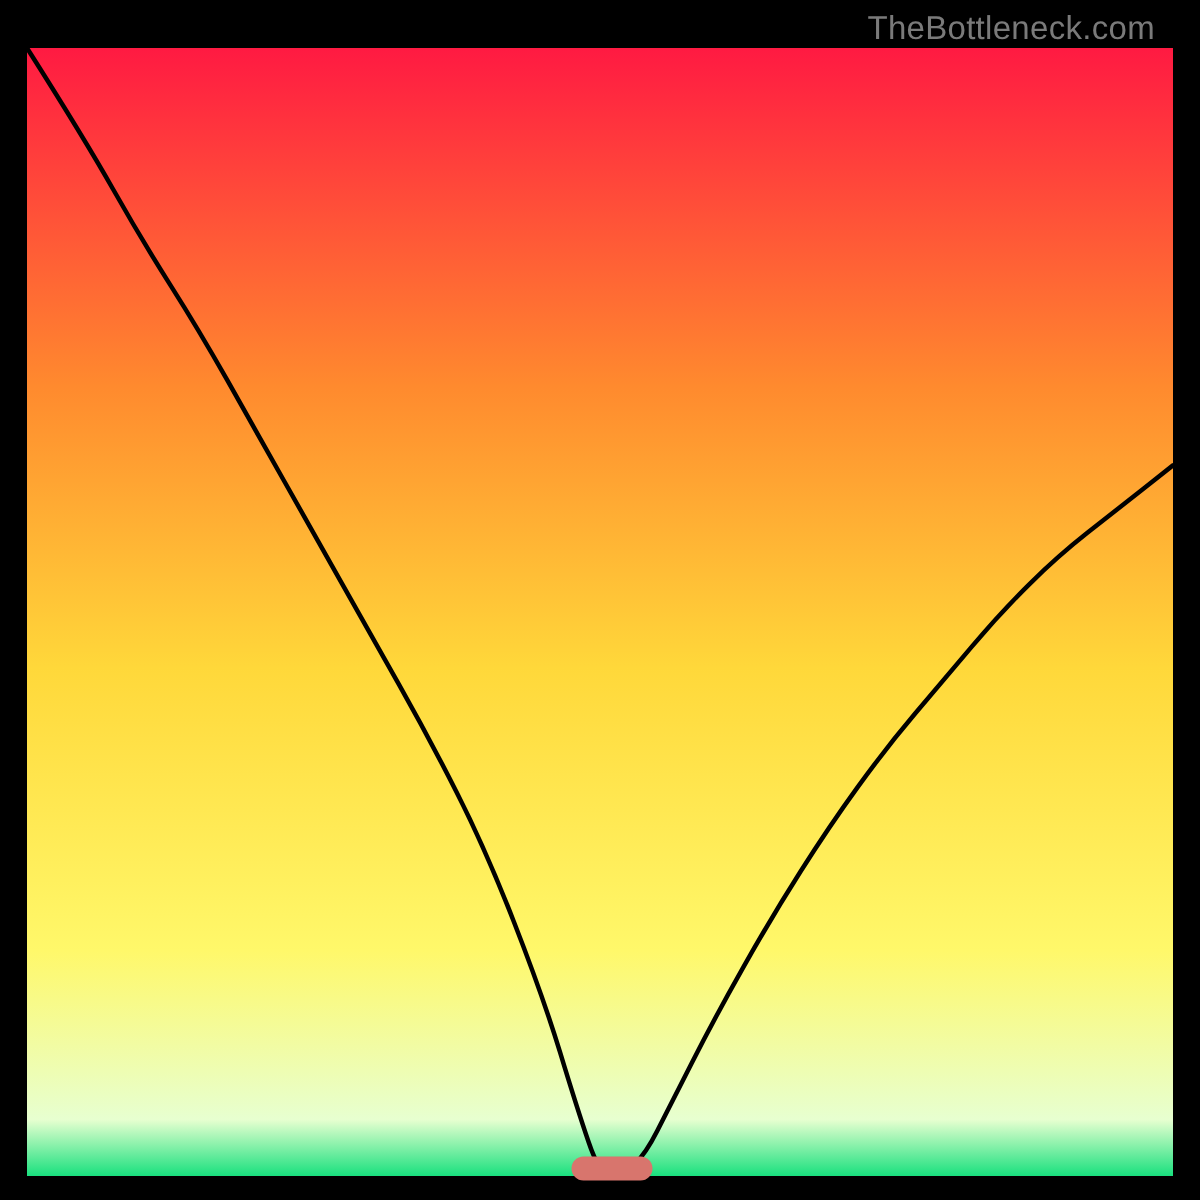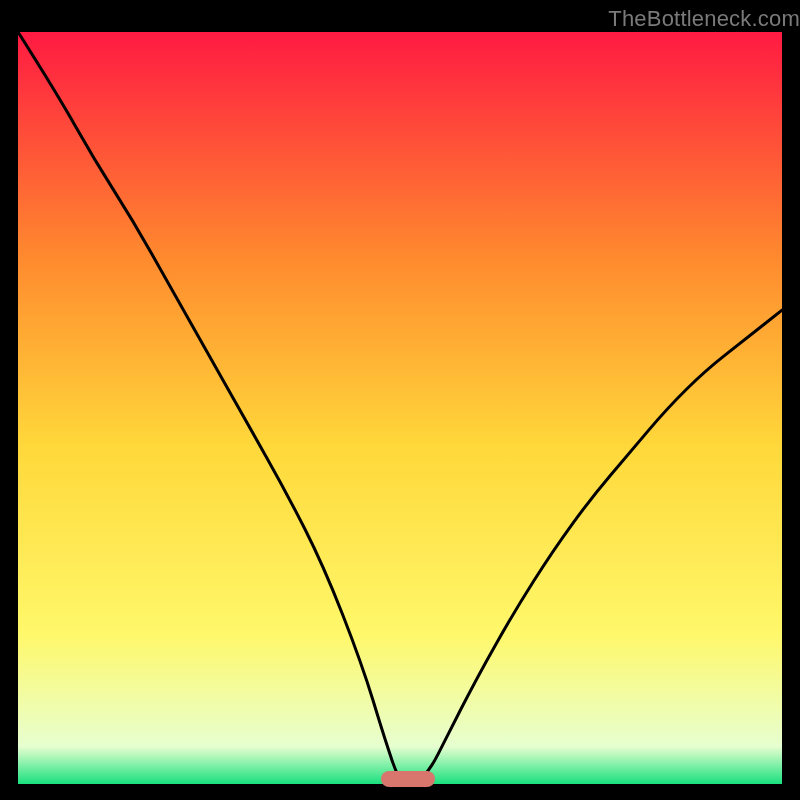--- a/index.html
+++ b/index.html
@@ -13,21 +13,21 @@
   }
   .frame {
     position: relative;
     width: 800px;
     height: 800px;
     background: #000;
   }
   .watermark {
     position: absolute;
     top: 6px;
-    right: 0;
+    right: 30px;
     color: #7a7a7a;
     font-size: 22px;
     font-weight: 400;
     letter-spacing: 0.2px;
     user-select: none;
     z-index: 5;
   }
   svg.plot {
     position: absolute;
     left: 18px;

